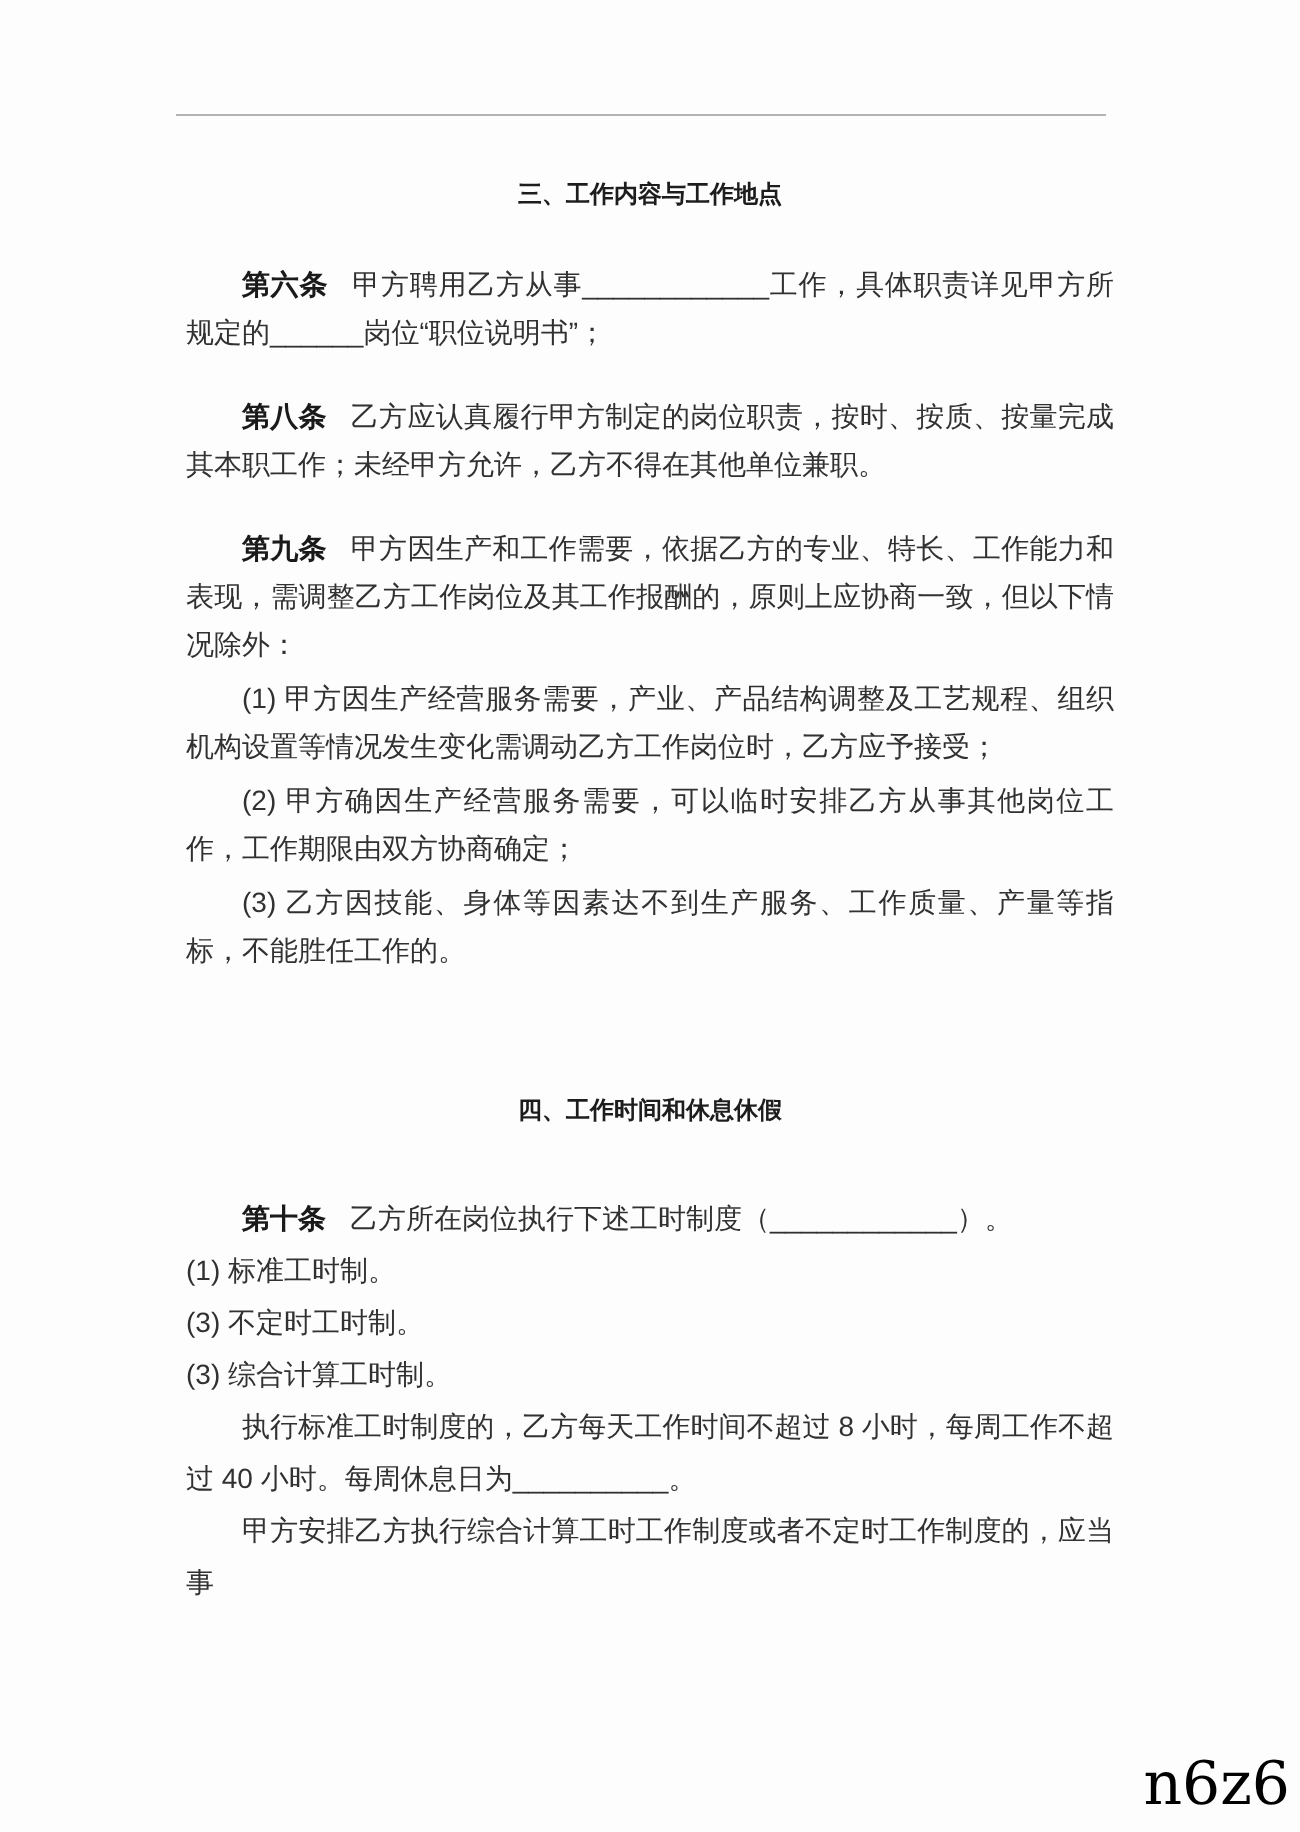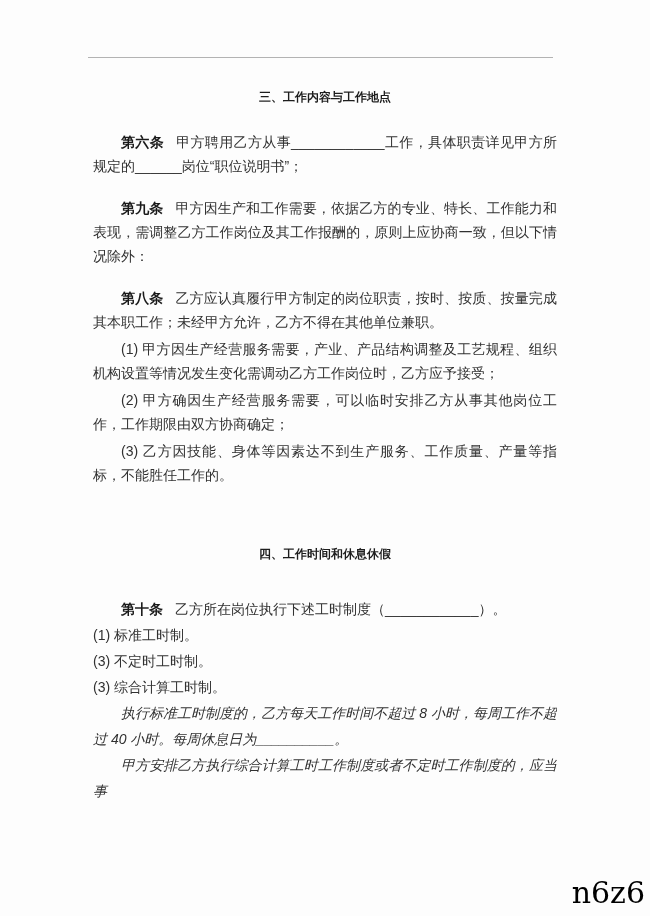--- a/index.html
+++ b/index.html
@@ -19,28 +19,28 @@
   .content{
     position:absolute;top:58px;left:93px;width:464px;
     overflow:hidden;
   }
   .sec-title{
     margin:28px 0 0 0;
     font-size:12px;line-height:22px;
     font-weight:bold;text-align:center;
     color:#1d1d1d;
   }
-  .sec-title.t4{margin-top:57px;font-family:Liberation Mono, monospace;}
+  .sec-title.t4{margin-top:57px;}
   p{margin:0;font-size:14px;text-align:justify;}
   .clause{line-height:24px;text-indent:28px;margin-top:18px;}
   .clause.c6{margin-top:22px;}
   .subitem{line-height:24px;text-indent:28px;margin-top:3px;}
   .clause.c10{margin-top:30px;line-height:26px;}
   .option{line-height:26px;text-align:left;}
-  .para{line-height:26px;text-indent:28px;font-style:italic;}
+  .para{line-height:26px;text-indent:28px;}
   .lbl{font-weight:bold;color:#1a1a1a;margin-right:12px;}
   .watermark{
     position:absolute;right:5px;bottom:6px;
     font-family:"DejaVu Serif",serif;
     font-size:30px;line-height:34px;
     color:#000000;
   }
 </style>
 </head>
 <body>
@@ -48,23 +48,23 @@
 <div class="page">
   <div class="top-divider"></div>
 
   <div class="content">
 
     <h1 class="sec-title">三、工作内容与工作地点</h1>
 
     <p class="clause c6"><span class="lbl">第六条</span><span>甲方聘用乙方从事____________工作，具体职责详见甲方所规定的______岗位“职位说明书”；</span></p>
 
 
+    <p class="clause"><span class="lbl">第八条</span><span>乙方应认真履行甲方制定的岗位职责，按时、按质、按量完成其本职工作；未经甲方允许，乙方不得在其他单位兼职。</span></p>
+
     <p class="clause"><span class="lbl">第九条</span><span>甲方因生产和工作需要，依据乙方的专业、特长、工作能力和表现，需调整乙方工作岗位及其工作报酬的，原则上应协商一致，但以下情况除外：</span></p>
-
-    <p class="clause"><span class="lbl">第八条</span><span>乙方应认真履行甲方制定的岗位职责，按时、按质、按量完成其本职工作；未经甲方允许，乙方不得在其他单位兼职。</span></p>
 
     <p class="subitem">(1) 甲方因生产经营服务需要，产业、产品结构调整及工艺规程、组织机构设置等情况发生变化需调动乙方工作岗位时，乙方应予接受；</p>
     <p class="subitem">(2) 甲方确因生产经营服务需要，可以临时安排乙方从事其他岗位工作，工作期限由双方协商确定；</p>
     <p class="subitem">(3) 乙方因技能、身体等因素达不到生产服务、工作质量、产量等指标，不能胜任工作的。</p>
 
     <h1 class="sec-title t4">四、工作时间和休息休假</h1>
 
     <p class="clause c10"><span class="lbl">第十条</span><span>乙方所在岗位执行下述工时制度（____________）。</span></p>
 
     <p class="option">(1) 标准工时制。</p>

